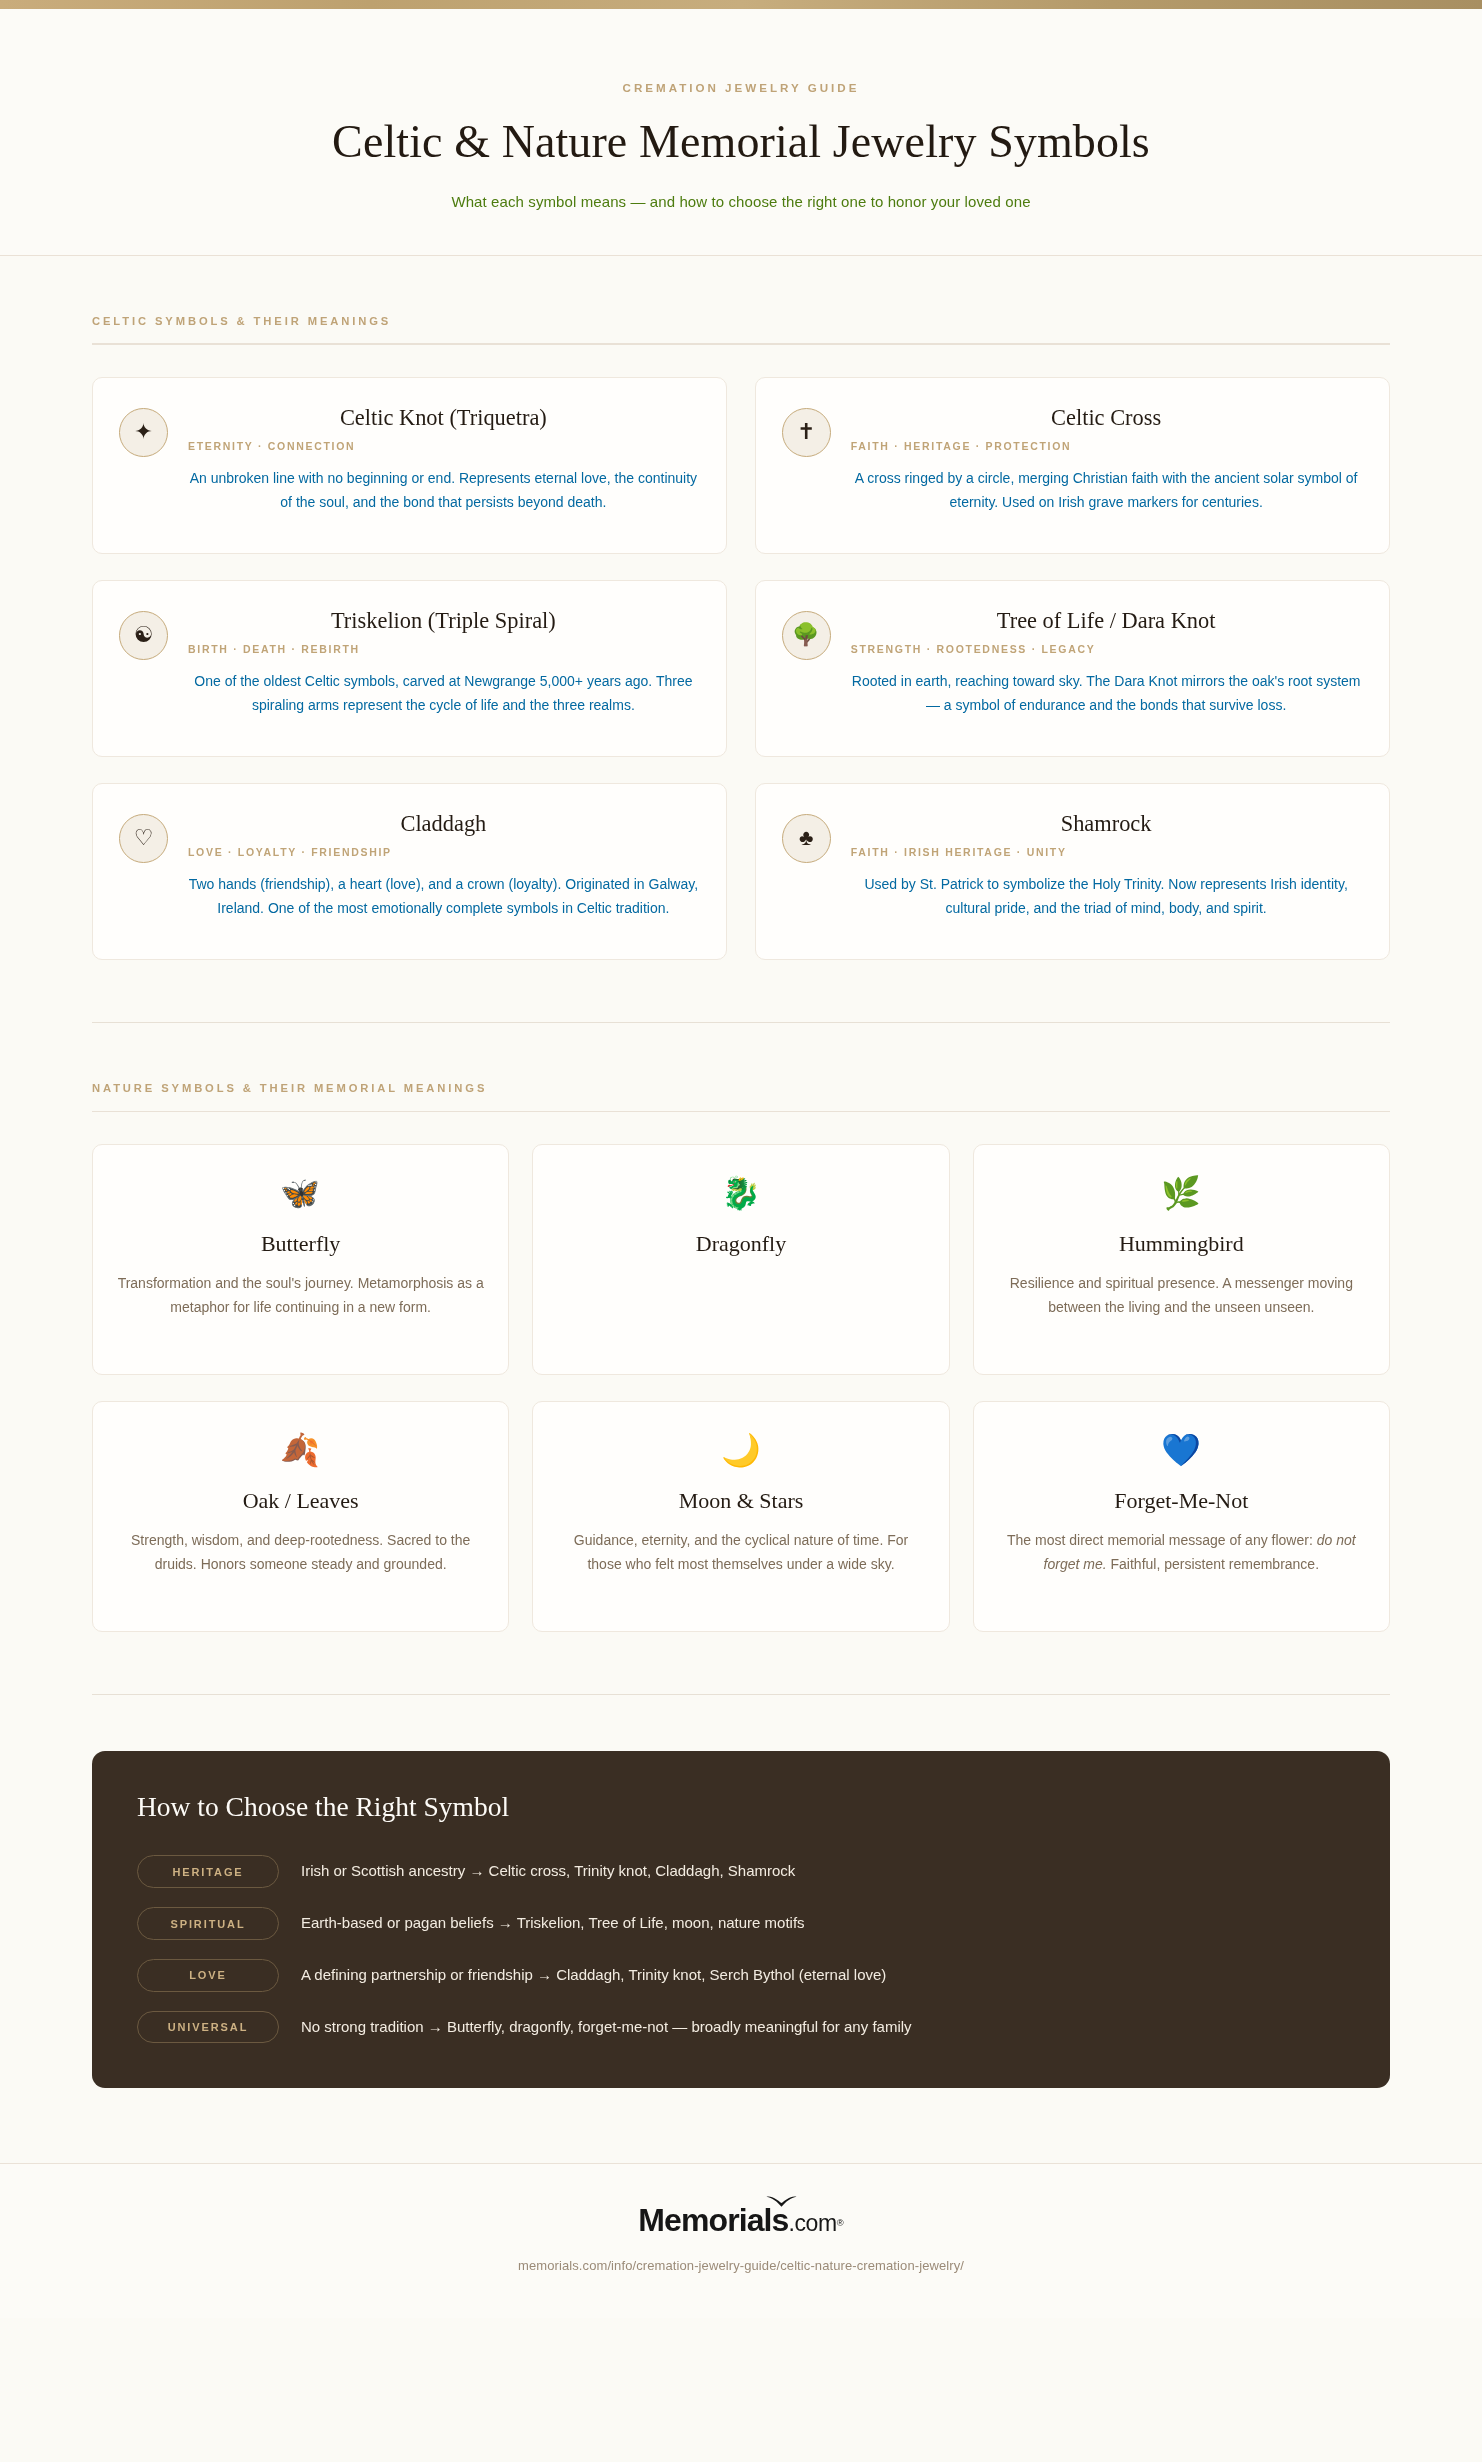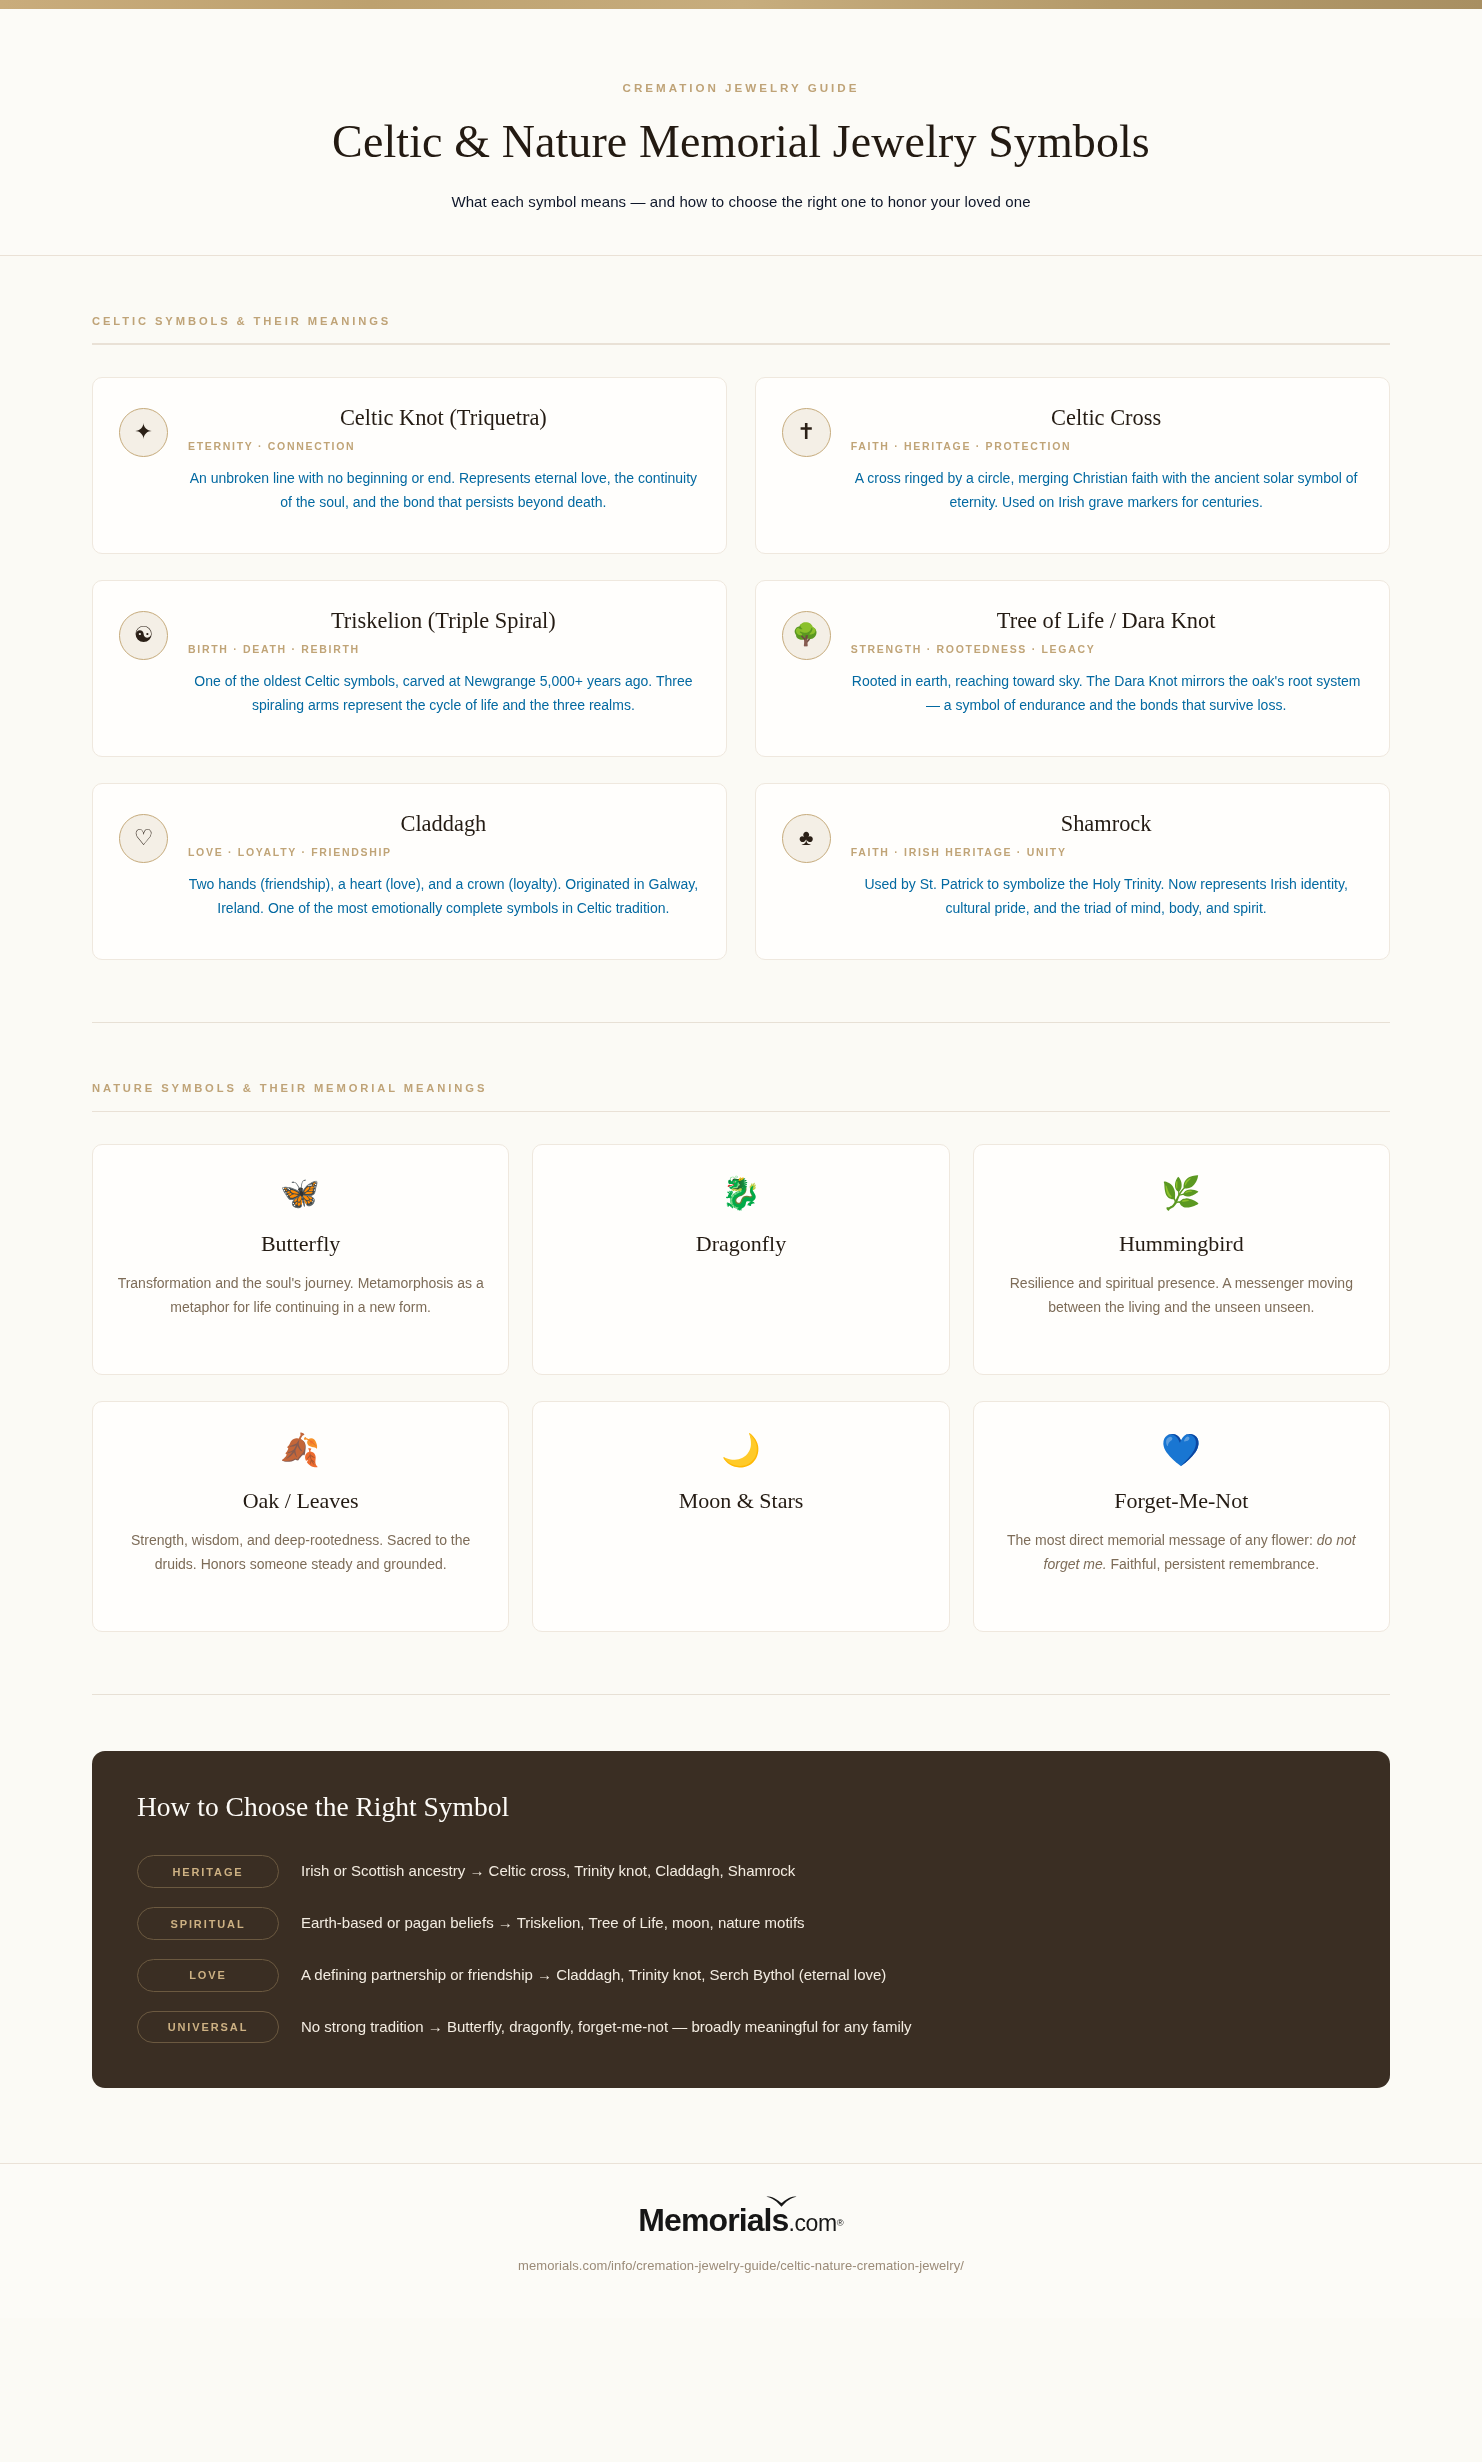--- a/index.html
+++ b/index.html
@@ -40,21 +40,21 @@
     font-family: "Liberation Serif", serif;
     font-size: 46px;
     font-weight: 400;
     color: #231a12;
     letter-spacing: 0.1px;
     line-height: 1.1;
     margin-bottom: 24.6px;
   }
   .page-sub {
     font-size: 15px;
-    color: #0f172a;
+    color: #4d7c0f;
     font-weight: 400;
     letter-spacing: 0.1px;
   }
 
   
   .wrap {
     width: 1330px;
     margin: 0 auto;
     padding: 0 0 13px 0;
   }
@@ -347,20 +347,21 @@
           <div class="n-desc">Resilience and spiritual presence. A messenger moving between the living and the unseen unseen.</div>
         </div>
         <div class="nature-card">
           <div class="n-icon">🍂</div>
           <div class="n-title">Oak / Leaves</div>
           <div class="n-desc">Strength, wisdom, and deep-rootedness. Sacred to the druids. Honors someone steady and grounded.</div>
         </div>
         <div class="nature-card">
           <div class="n-icon">🌙</div>
           <div class="n-title">Moon &amp; Stars</div>
+          <div class="n-desc">Guidance, eternity, and the cyclical nature of time. For those who felt most themselves under a wide sky.</div>
         </div>
         <div class="nature-card">
           <div class="n-icon">💙</div>
           <div class="n-title">Forget-Me-Not</div>
           <div class="n-desc"><span>The most direct memorial message of any flower: </span><i>do not forget me.</i><span> Faithful, persistent remembrance.</span></div>
         </div>
       </div>
   </div>
 
   <div class="big-divider"></div>

